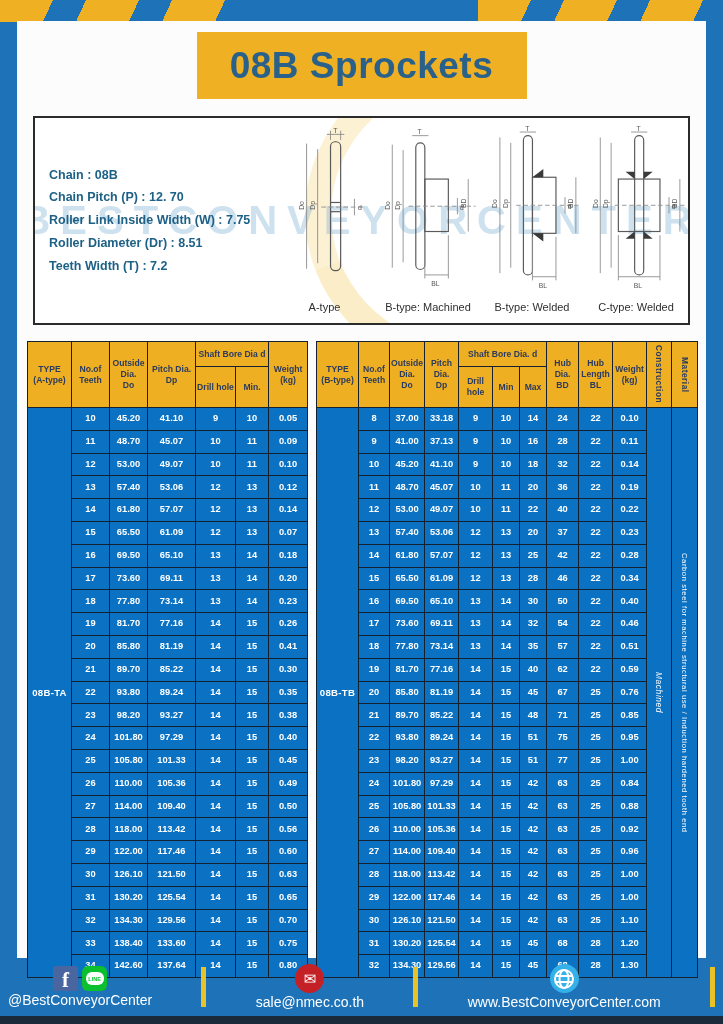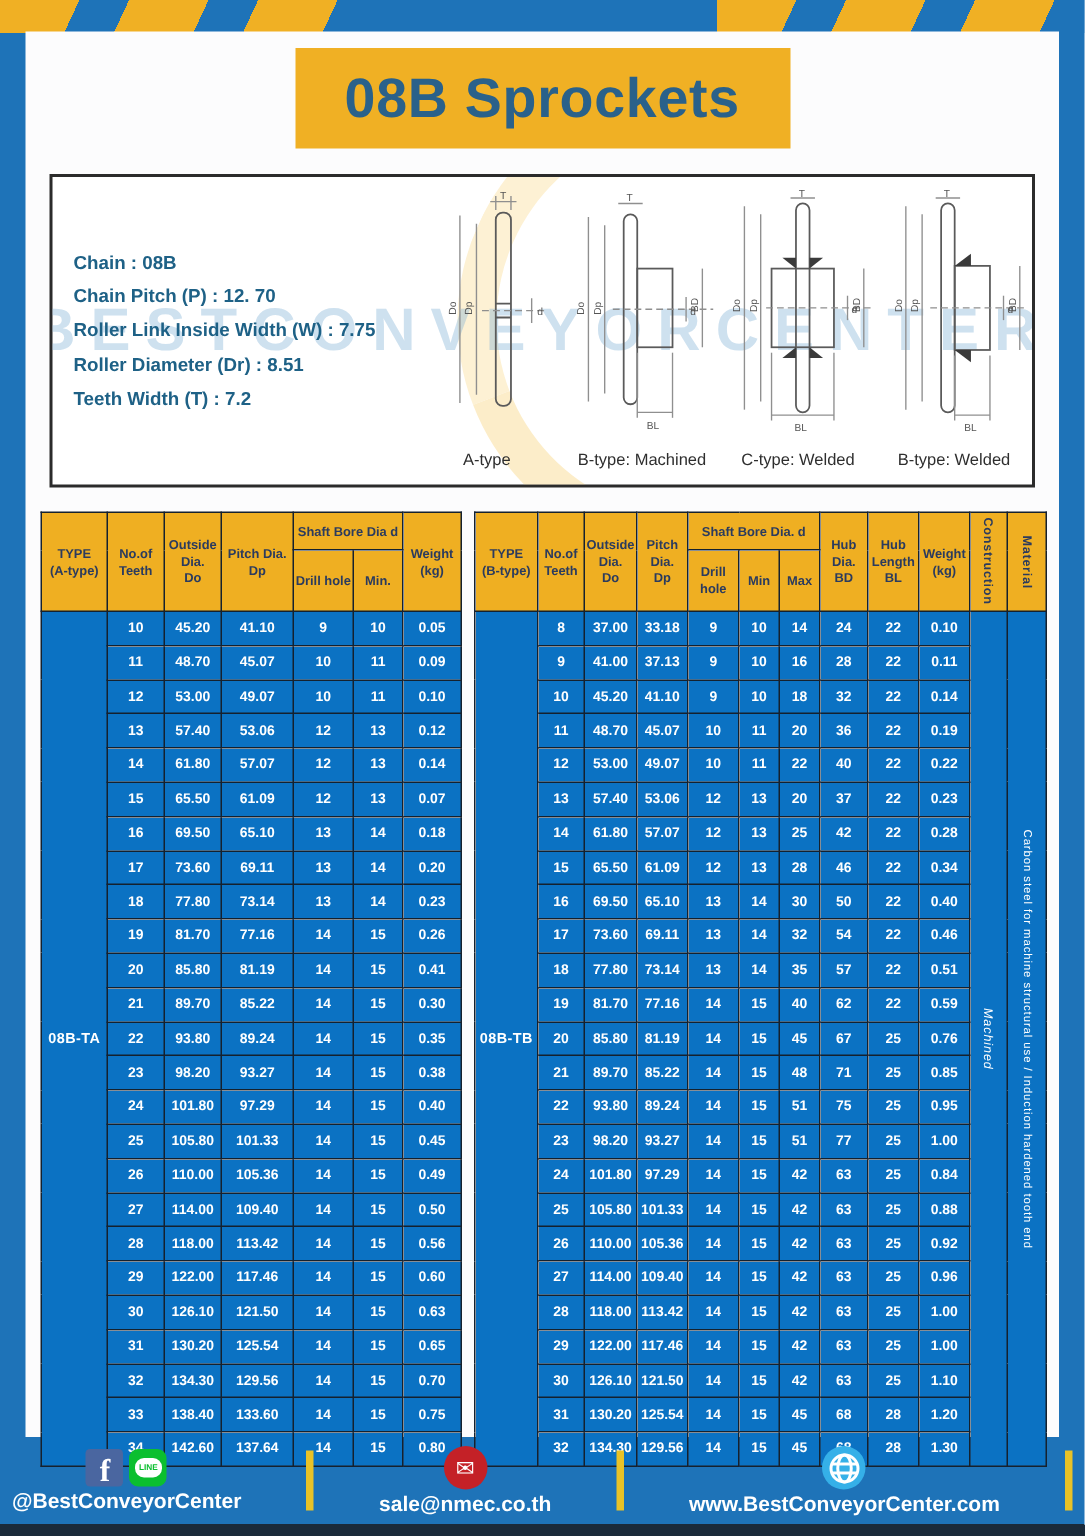--- a/index.html
+++ b/index.html
@@ -62,21 +62,21 @@
     letter-spacing:.6px;}
   td.vert-cell.c0{font-style:italic;font-size:8.4px;}
   td.type-cell{font-size:9.6px;letter-spacing:.3px;}
   
   .footer{position:absolute;left:0;right:0;bottom:8px;height:58px;
     display:flex;align-items:center;justify-content:space-between;
     padding:0 8px;box-sizing:border-box;color:#fff;}
   .bottom-strip{position:absolute;left:0;right:0;bottom:0;height:8px;
     background:#1a2a3a;}
   .f-sec{display:flex;flex-direction:column;align-items:center;gap:1px;}
-  .f-text{font-size:14px;font-weight:bold;white-space:nowrap;}
+  .f-text{font-size:14px;font-weight:normal;white-space:nowrap;}
   .f-icons{display:flex;gap:4px;align-items:center;}
   .f-div{width:5px;height:40px;background:#e8c227;}
   .ic-fb{width:25px;height:25px;background:#4a66a0;border-radius:3px;
     color:#fff;font-family:"Liberation Serif",serif;font-weight:bold;
     font-size:21px;display:flex;align-items:flex-end;justify-content:center;
     line-height:.95;}
   .ic-line{width:25px;height:25px;background:#0bbf2f;border-radius:6px;
     display:flex;align-items:center;justify-content:center;}
   .ic-line .bubble{width:18px;height:13px;background:#fff;border-radius:6px;
     display:flex;align-items:center;justify-content:center;
@@ -149,20 +149,45 @@
         <line class="dline" x1="90" y1="79" x2="90" y2="97"></line>
         <text class="dtext" x="93" y="92">d</text>
         <line class="dline" x1="102" y1="58" x2="102" y2="116"></line>
         <text class="dtext" x="99" y="90" transform="rotate(-90 99 90)">BD</text>
         <line class="dline" x1="54" y1="120" x2="54" y2="168"></line>
         <line class="dline" x1="80" y1="120" x2="80" y2="168"></line>
         <line class="dline" x1="54" y1="164" x2="80" y2="164"></line>
         <text class="dtext" x="61" y="176">BL</text>
       </svg>
       <div class="draw-label">B-type: Machined</div>
+    </div>
+
+    <div class="draw-cell">
+      <svg width="104" height="168" viewBox="0 0 115 180">
+        <line class="dline" x1="44" y1="6" x2="62" y2="6"></line>
+        <text class="dtext" x="50" y="5">T</text>
+        <line class="dline" x1="22" y1="12" x2="22" y2="162"></line>
+        <text class="dtext" x="19" y="90" transform="rotate(-90 19 90)">Do</text>
+        <line class="dline" x1="34" y1="18" x2="34" y2="156"></line>
+        <text class="dtext" x="31" y="90" transform="rotate(-90 31 90)">Dp</text>
+        <rect class="dshape" x="48" y="10" width="10" height="154" rx="5"></rect>
+        <rect class="dshape" x="58" y="56" width="26" height="62"></rect>
+        <path class="weld" d="M58 56 L70 47 L70 56 Z"></path>
+        <path class="weld" d="M58 118 L70 127 L70 118 Z"></path>
+        <line class="dline" x1="40" y1="87" x2="112" y2="87" stroke-dasharray="5 3"></line>
+        <line class="dline" x1="94" y1="78" x2="94" y2="96"></line>
+        <text class="dtext" x="97" y="91">d</text>
+        <line class="dline" x1="106" y1="56" x2="106" y2="118"></line>
+        <text class="dtext" x="103" y="90" transform="rotate(-90 103 90)">BD</text>
+        <line class="dline" x1="58" y1="122" x2="58" y2="170"></line>
+        <line class="dline" x1="84" y1="122" x2="84" y2="170"></line>
+        <line class="dline" x1="58" y1="166" x2="84" y2="166"></line>
+        <text class="dtext" x="65" y="178">BL</text>
+      </svg>
+      <div class="draw-label">B-type: Welded</div>
     </div>
 
     <div class="draw-cell">
       <svg width="104" height="168" viewBox="0 0 115 180">
         <line class="dline" x1="52" y1="6" x2="70" y2="6"></line>
         <text class="dtext" x="58" y="5">T</text>
         <line class="dline" x1="18" y1="12" x2="18" y2="162"></line>
         <text class="dtext" x="15" y="90" transform="rotate(-90 15 90)">Do</text>
         <line class="dline" x1="30" y1="18" x2="30" y2="156"></line>
         <text class="dtext" x="27" y="90" transform="rotate(-90 27 90)">Dp</text>
@@ -176,45 +201,20 @@
         <line class="dline" x1="94" y1="78" x2="94" y2="96"></line>
         <text class="dtext" x="97" y="91">d</text>
         <line class="dline" x1="106" y1="58" x2="106" y2="116"></line>
         <text class="dtext" x="103" y="90" transform="rotate(-90 103 90)">BD</text>
         <line class="dline" x1="38" y1="120" x2="38" y2="170"></line>
         <line class="dline" x1="84" y1="120" x2="84" y2="170"></line>
         <line class="dline" x1="38" y1="166" x2="84" y2="166"></line>
         <text class="dtext" x="55" y="178">BL</text>
       </svg>
       <div class="draw-label">C-type: Welded</div>
-    </div>
-
-    <div class="draw-cell">
-      <svg width="104" height="168" viewBox="0 0 115 180">
-        <line class="dline" x1="44" y1="6" x2="62" y2="6"></line>
-        <text class="dtext" x="50" y="5">T</text>
-        <line class="dline" x1="22" y1="12" x2="22" y2="162"></line>
-        <text class="dtext" x="19" y="90" transform="rotate(-90 19 90)">Do</text>
-        <line class="dline" x1="34" y1="18" x2="34" y2="156"></line>
-        <text class="dtext" x="31" y="90" transform="rotate(-90 31 90)">Dp</text>
-        <rect class="dshape" x="48" y="10" width="10" height="154" rx="5"></rect>
-        <rect class="dshape" x="58" y="56" width="26" height="62"></rect>
-        <path class="weld" d="M58 56 L70 47 L70 56 Z"></path>
-        <path class="weld" d="M58 118 L70 127 L70 118 Z"></path>
-        <line class="dline" x1="40" y1="87" x2="112" y2="87" stroke-dasharray="5 3"></line>
-        <line class="dline" x1="94" y1="78" x2="94" y2="96"></line>
-        <text class="dtext" x="97" y="91">d</text>
-        <line class="dline" x1="106" y1="56" x2="106" y2="118"></line>
-        <text class="dtext" x="103" y="90" transform="rotate(-90 103 90)">BD</text>
-        <line class="dline" x1="58" y1="122" x2="58" y2="170"></line>
-        <line class="dline" x1="84" y1="122" x2="84" y2="170"></line>
-        <line class="dline" x1="58" y1="166" x2="84" y2="166"></line>
-        <text class="dtext" x="65" y="178">BL</text>
-      </svg>
-      <div class="draw-label">B-type: Welded</div>
     </div>
   </div>
 
   <div class="tables-row">
 
     <table class="ta">
       <colgroup>
         <col style="width:44px">
           <col style="width:38px">
           <col style="width:38px">

